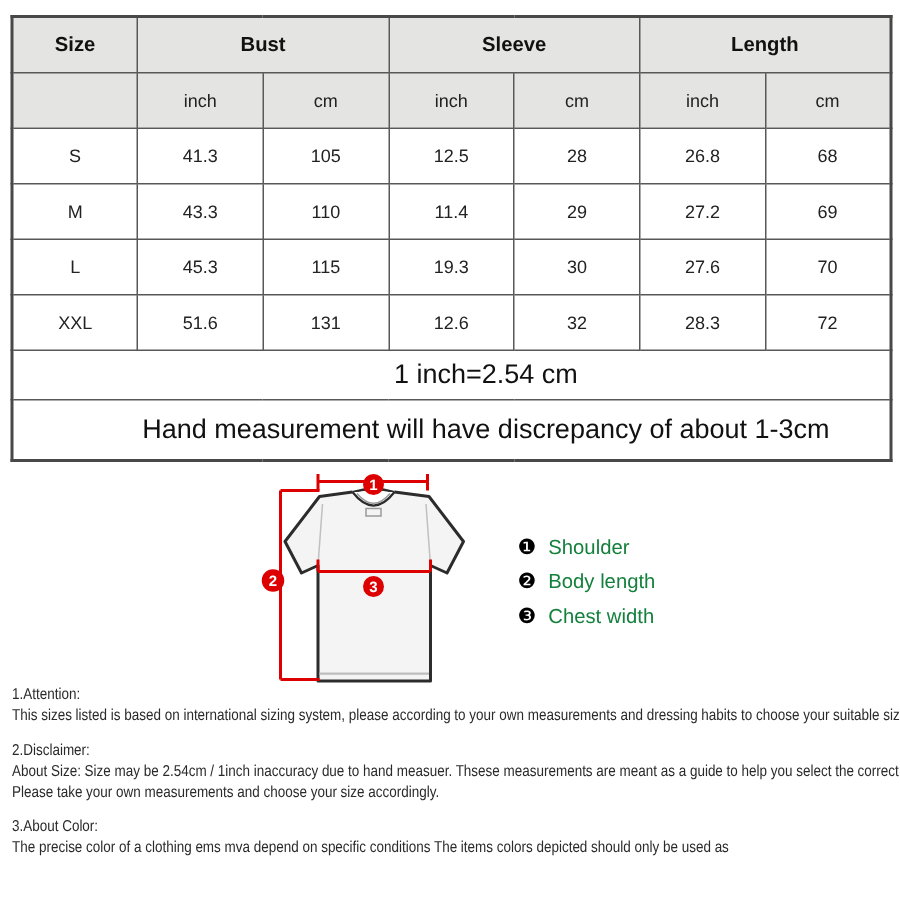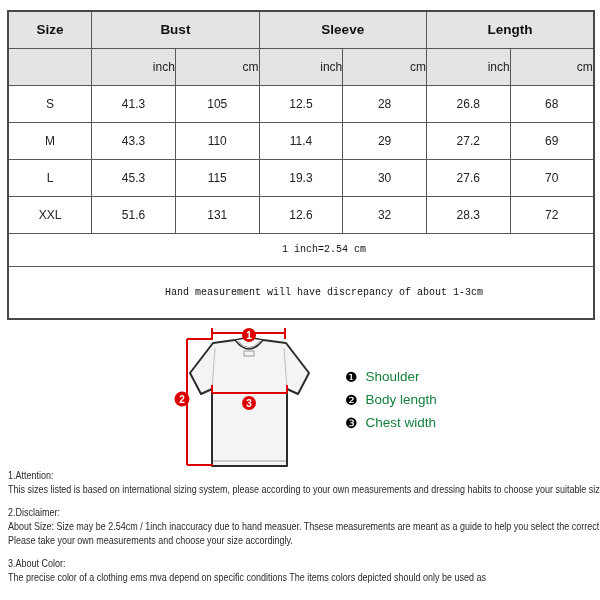--- a/index.html
+++ b/index.html
@@ -8,26 +8,26 @@
 
   
   .tbl-wrap { padding:10px 7px 0 7px; }
   table.size-chart { width:586px; border-collapse:collapse; table-layout:fixed;
                      border:2px solid #484848; }
   table.size-chart col { width:83.7px; }
   table.size-chart th, table.size-chart td {
       border:1px solid #585858; text-align:center; vertical-align:middle;
       font-size:12px; font-weight:normal; color:#222; height:37px;margin-left:48px; }
   tr.head-main th { background:#e4e4e2; font-size:13.5px; font-weight:bold; color:#111; }
-  tr.head-units td, tr.head-units th { background:#e4e4e2; font-size:12px; color:#222;text-align:right; }
+  tr.head-units td, tr.head-units th { background:#e4e4e2; font-size:12px; color:#222; }
   tr.data-row td, tr.data-row th { background:#ffffff; }
-  tr.note-row td { font-family:Liberation Mono, monospace;
-                   font-size:10px; color:#111; background:#fff;padding-left:46px; }
+  tr.note-row td { font-family:Liberation Sans, sans-serif;
+                   font-size:18px; color:#111; background:#fff;padding-left:46px; }
   tr.note-row.n1 td { height:33px; }
-  tr.note-row.n2 td { height:53px; }
+  tr.note-row.n2 td { height:41px; }
 
   
   .diagram { position:relative; height:140px; margin-top:6px; }
   .shirt-svg { position:absolute; left:150px; top:0; overflow:visible; }
   .legend { position:absolute; left:345px; top:44px; }
   .legend-item { display:flex; align-items:center; margin-bottom:9px; }
   .legend-num { font-family:"DejaVu Sans",sans-serif; font-size:14px; color:#000;
                 margin-right:8px; line-height:14px; }
   .legend-label { font-size:13.5px; color:#15803d; line-height:14px; }
 

